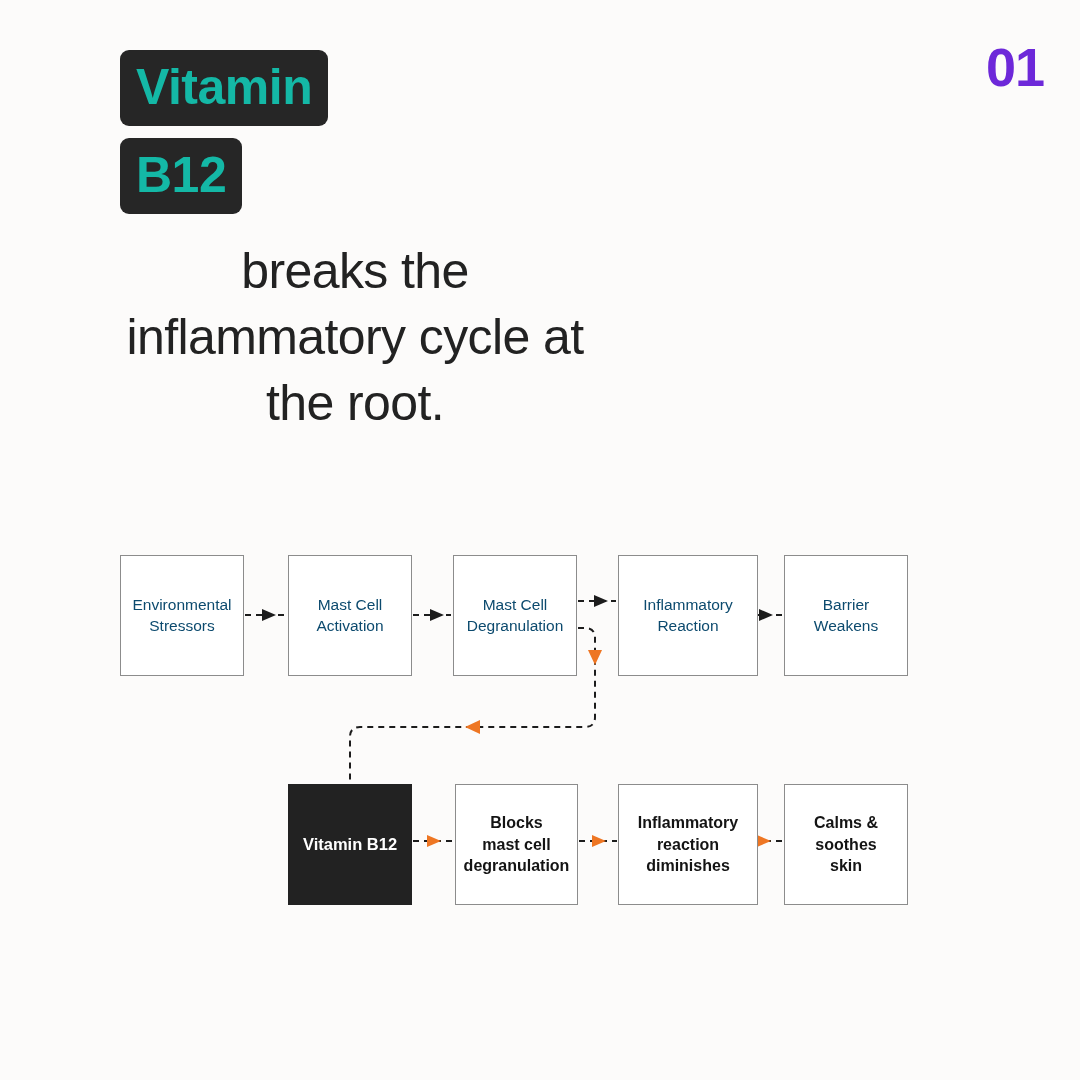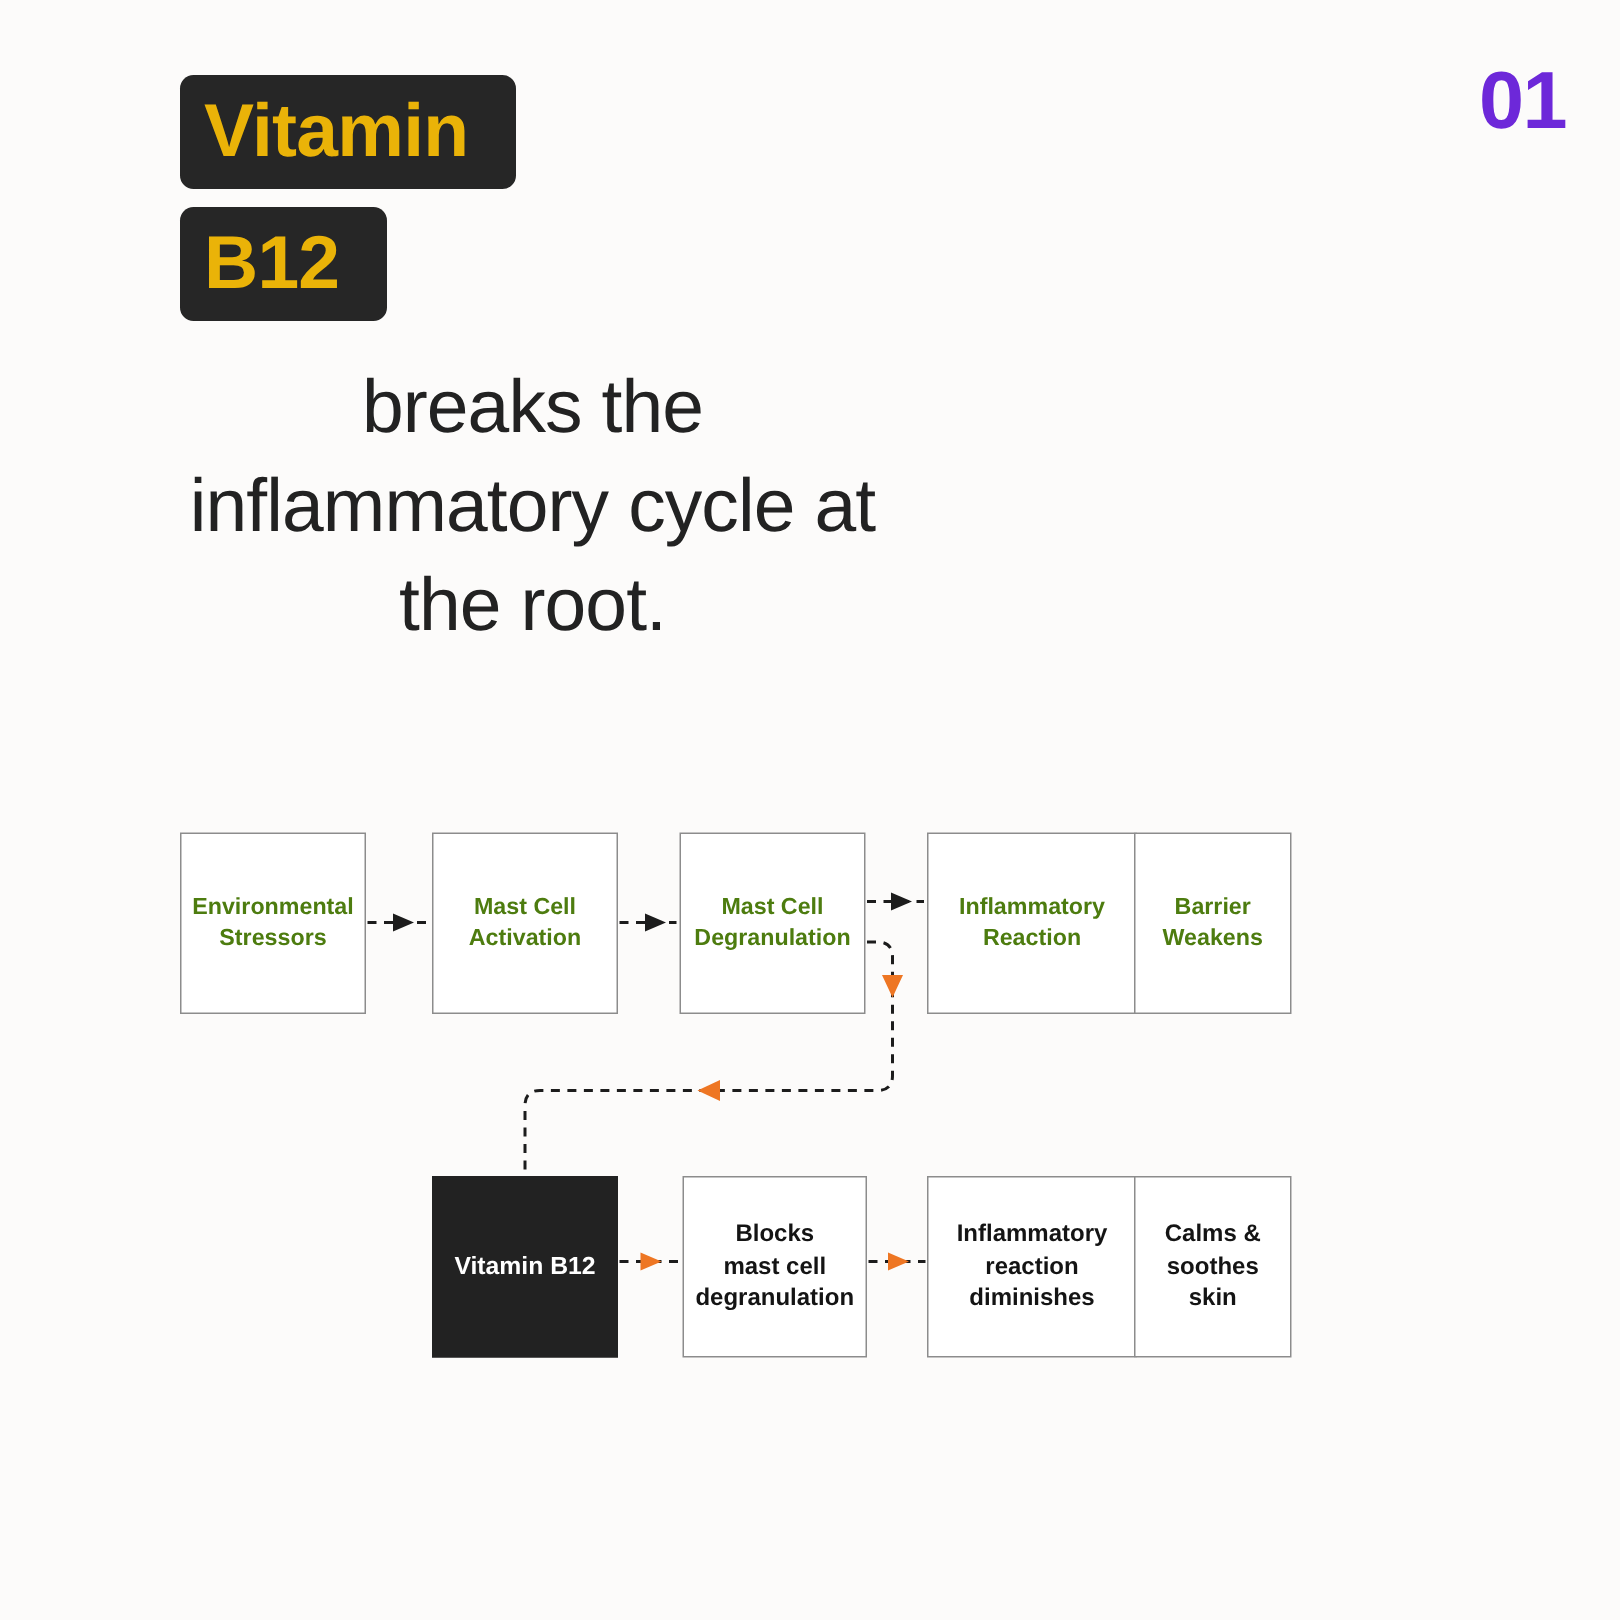--- a/index.html
+++ b/index.html
@@ -33,27 +33,27 @@
   .headline {
     position: absolute;
     left: 120px;
     top: 50px;
     width: 700px;
   }
   .badge-row { margin-bottom: 12px; }
   .badge {
     display: inline-block;
     background: #262626;
-    color: #eab308;
+    color: #14b8a6;
     border-radius: 9px;
     font-size: 50px;
     font-weight: bold;
     letter-spacing: -0.5px;
     line-height: 1;
-    padding: 12px 32px 14px 16px;
+    padding: 12px 16px 14px 16px;
     text-align: right;
   }
   .subhead {
     margin-top: 24px;
     font-size: 50px;
     font-weight: 400;
     line-height: 1.32;
     letter-spacing: -0.6px;
     color: #222222;
     width: 470px;
@@ -79,23 +79,22 @@
     position: absolute;
     box-sizing: border-box;
     display: flex;
     align-items: center;
     justify-content: center;
     text-align: center;
     background: #ffffff;
     border: 1.4px solid #8c8c8c;
     font-size: 15.5px;
     line-height: 1.35;
-    color: #4d7c0f;
+    color: #0c4a6e;
     padding: 4px;
-    font-weight: bold;
   }
   .node.bold {
     font-weight: bold;
     color: #141414;
     font-size: 16px;
   }
   .node.dark {
     background: #222222;
     border-color: #222222;
     color: #ffffff;
@@ -106,21 +105,21 @@
 
   
   .r1 { top: 555px; height: 121px; }
   
   .r2 { top: 784px; height: 121px; }
 
   .c1 { left: 120px; width: 124px; }
   .c2 { left: 288px; width: 124px; }
   .c3 { left: 453px; width: 124px; }
   .c4 { left: 618px; width: 140px; }
-  .c5 { left: 756px; width: 105px; }
+  .c5 { left: 784px; width: 124px; }
   .b2 { left: 455px; width: 123px; }
 </style>
 </head>
 <body>
 
 <div class="page-number">01</div>
 
 <div class="headline">
   <div class="badge-row">
     <span class="badge">Vitamin</span>

